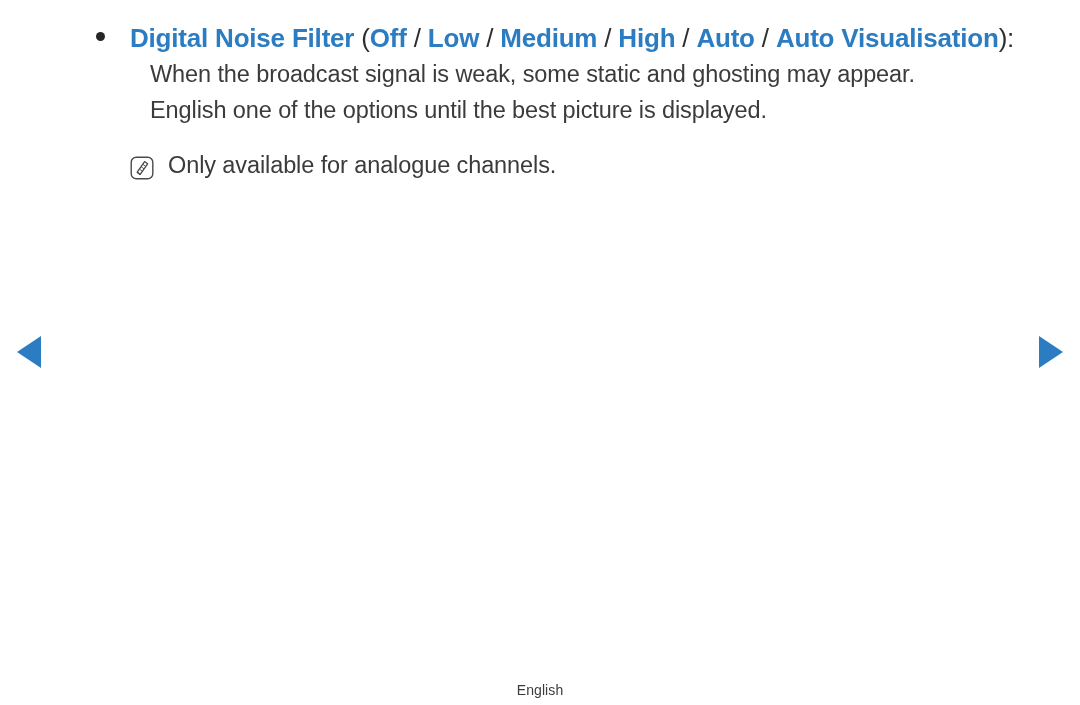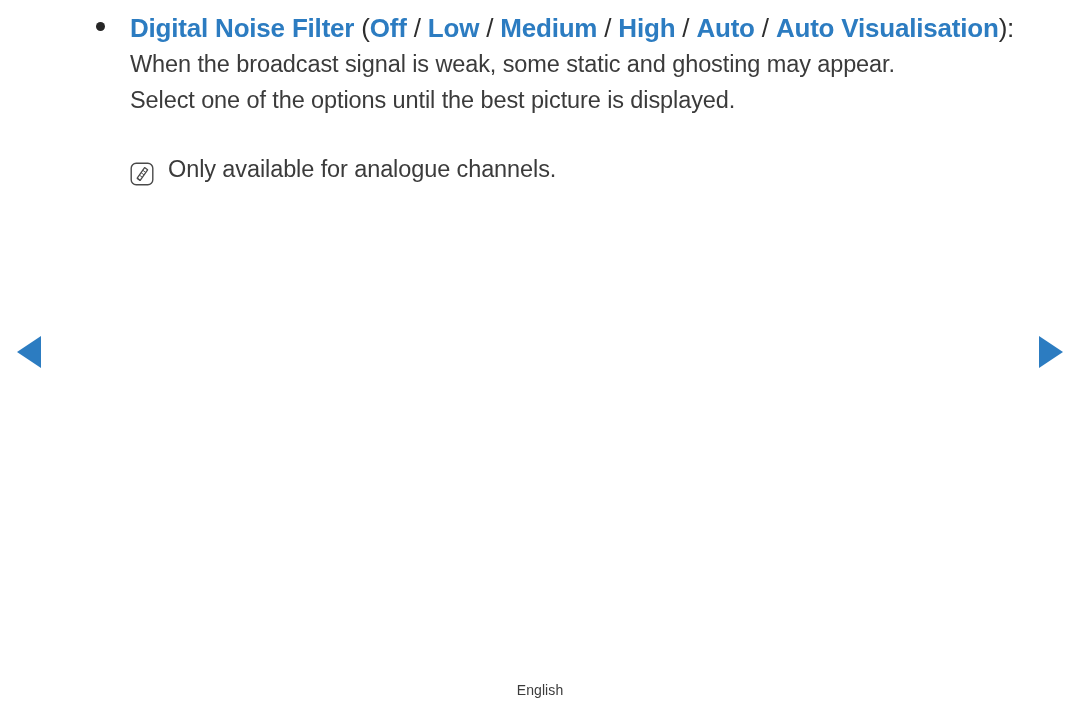--- a/index.html
+++ b/index.html
@@ -18,21 +18,21 @@
 
   .page {
     position: absolute;
     inset: 0;
   }
 
   
   .content {
     position: absolute;
     left: 88px;
-    top: 10px;
+    top: 20px;
     width: 940px;
   }
 
   .bullet-row {
     position: relative;
     padding-left: 42px;
   }
 
   .bullet-dot {
     position: absolute;
@@ -60,41 +60,42 @@
     color: #2e2e2e;
     font-weight: normal;
   }
 
   .body-line {
     font-size: 23.5px;
     line-height: 36px;
     color: #3b3b3b;
     letter-spacing: -0.1px;
     white-space: nowrap;
+    margin-left: 20px;
   }
 
   .para-gap {
     height: 12px;
   }
 
   .para {
     padding-left: 42px;
   }
 
   .para .lead {
     color: #2c7cc1;
     font-weight: bold;
   }
 
   
   .note-row {
     padding-left: 42px;
-    margin-top: 22px;
+    margin-top: 8px;
     display: flex;
-    align-items: flex-end;
+    align-items: center;
     gap: 14px;
   }
   .note-icon {
     width: 24px;
     height: 24px;
     margin-top: 6px;
     flex: 0 0 auto;
     display: block;
   }
   .note-text {
@@ -144,21 +145,21 @@
 <div class="page">
 
   <div class="content">
 
     <div class="bullet-row">
       <span class="bullet-dot"></span>
 
       <div class="heading-line"><span class="kw">Digital Noise Filter</span><span class="punc"> (</span><span class="kw">Off</span><span class="sep"> / </span><span class="kw">Low</span><span class="sep"> / </span><span class="kw">Medium</span><span class="sep"> / </span><span class="kw">High</span><span class="sep"> / </span><span class="kw">Auto</span><span class="sep"> / </span><span class="kw">Auto Visualisation</span><span class="punc">)</span><span class="punc">:</span></div>
 
       <div class="body-line">When the broadcast signal is weak, some static and ghosting may appear.</div>
-      <div class="body-line">Select one of the options until the best picture is displayed.</div>
+      <div class="body-line">English one of the options until the best picture is displayed.</div>
     </div>
 
     <div class="para-gap"></div>
 
     <div class="para">
     </div>
 
     <div class="note-row">
       <svg class="note-icon" viewBox="0 0 24 24">
         <rect x="1.2" y="1.2" width="21.6" height="21.6" rx="5" ry="5" fill="none" stroke="#4a4a4a" stroke-width="1.4"></rect>

